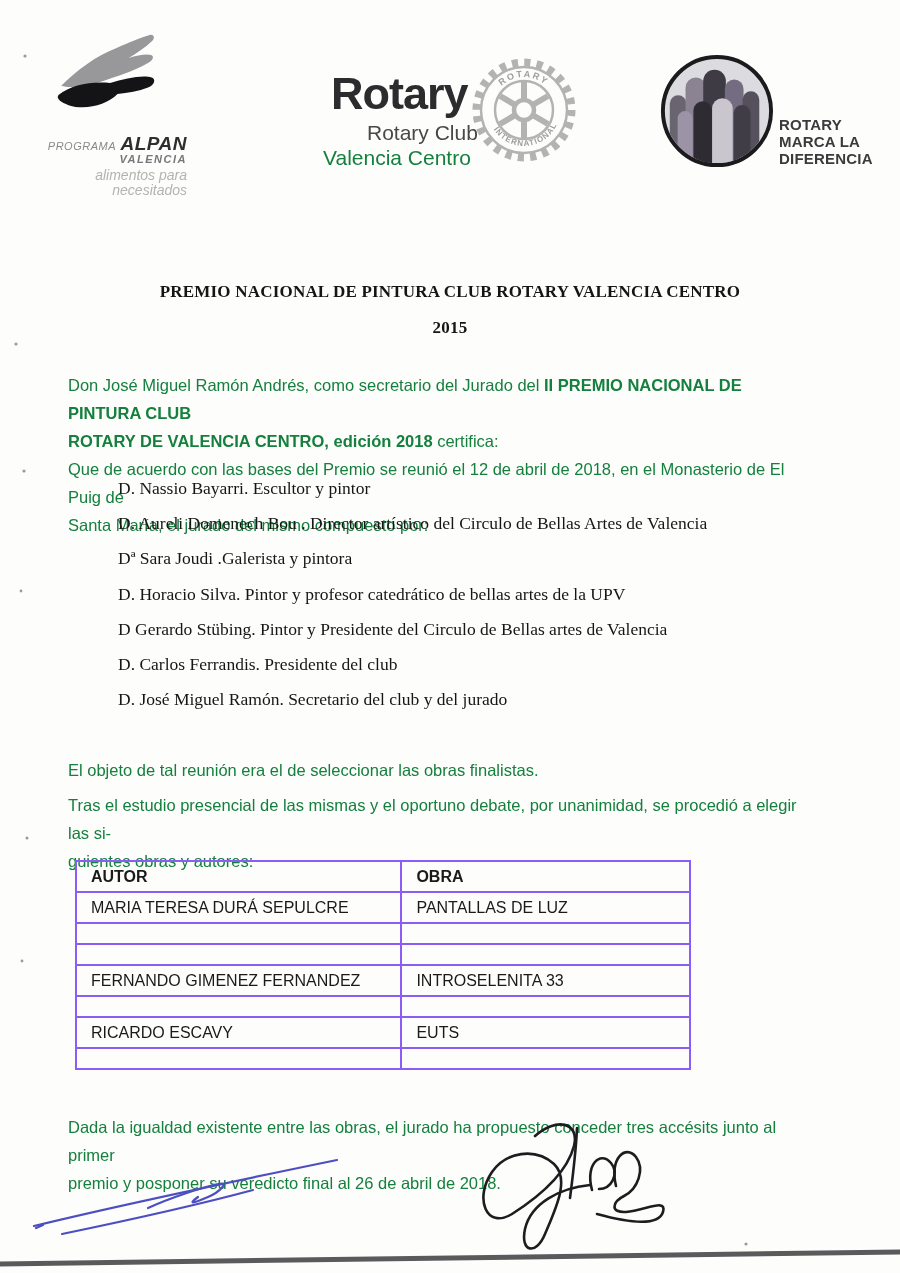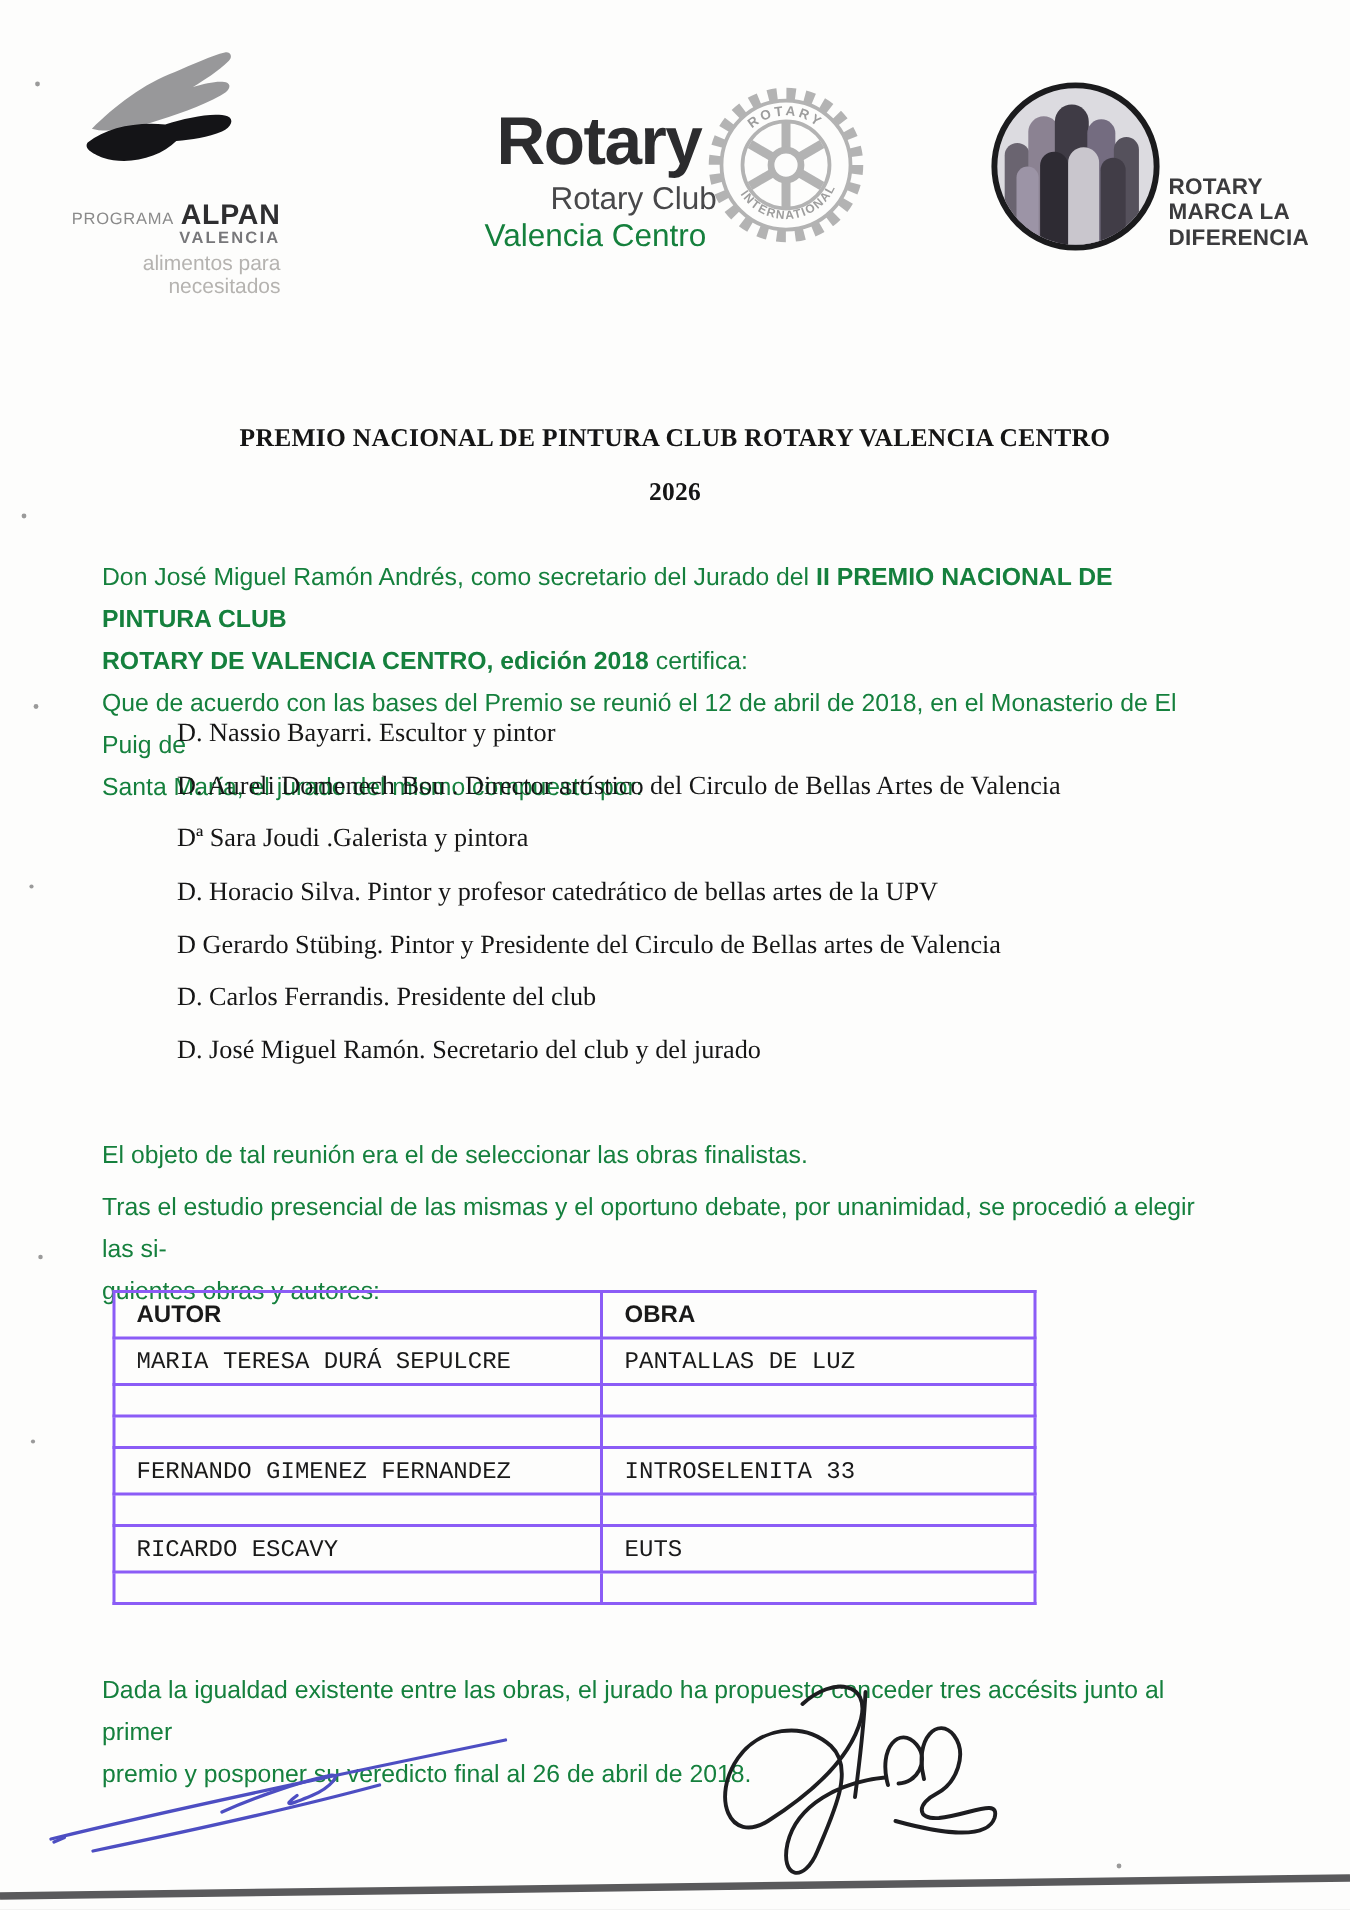--- a/index.html
+++ b/index.html
@@ -3,21 +3,21 @@
 <meta charset="utf-8">
 <style>
   html,body{margin:0;padding:0;background:#e9e9e9;}
   .page{
     position:relative;width:900px;height:1273px;background:#fdfdfc;
     overflow:hidden;font-family:"Liberation Sans",sans-serif;color:#1c1c1c;
   }
   
   .alpan{position:absolute;left:42px;top:34px;width:145px;}
   .alpan-hands{display:block;margin-left:10px;}
-  .alpan-text{text-align:right;margin-top:2px;line-height:1.05;}
+  .alpan-text{text-align:right;margin-top:2px;line-height:1.05;font-style:italic;}
   .alpan-programa{font-size:11px;color:#8a8a8a;letter-spacing:.5px;}
   .alpan-name{font-size:19px;font-weight:bold;color:#2e2e30;letter-spacing:.5px;}
   .alpan-city{font-size:11px;font-weight:bold;color:#77777a;letter-spacing:1.5px;display:block;}
   .alpan-tag{font-size:14px;color:#b5b3b0;display:block;margin-top:3px;}
   .rotary-word{position:absolute;left:331px;top:68px;font-size:45px;font-weight:bold;
     color:#2c2c2e;letter-spacing:-1px;}
   .rotary-sub1{position:absolute;left:367px;top:121px;font-size:21px;color:#48484a;}
   .rotary-sub2{position:absolute;left:323px;top:146px;font-size:21px;color:#15803d;text-align:center;}
   .rotary-wheel{position:absolute;left:468px;top:54px;}
   .marca-logo{position:absolute;left:658px;top:52px;}
@@ -34,21 +34,21 @@
     font-size:17.5px;color:#161616;}
   .jury div{height:35.2px;}
   .purpose{top:756px;}
   .selection{top:791px;}
   
   table.finalists{position:absolute;left:75px;top:860px;width:616px;border-collapse:collapse;}
   table.finalists th,table.finalists td{
     border:2px solid #8b5cf6;font-size:16px;padding:0 0 0 14px;text-align:left;
     font-weight:normal;color:#1a1a1a;vertical-align:middle;}
   table.finalists th{font-weight:bold;height:29px;}
-  table.finalists tr.data td{height:29px;font-family:Liberation Mono, monospace;}
+  table.finalists tr.data td{height:29px;}
   table.finalists tr.spacer td{height:19px;}
   table.finalists col.c1{width:53%;}
   table.finalists col.c2{width:47%;}
   
   .closing{top:1113px;}
   .overlay{position:absolute;left:0;top:0;width:900px;height:1273px;pointer-events:none;}
 </style>
 </head>
 <body>
 
@@ -118,21 +118,21 @@
     </g>
   </svg>
   <div class="marca-text">
     <div>ROTARY</div>
     <div>MARCA LA</div>
     <div>DIFERENCIA</div>
   </div>
 
   <div class="title">
     <div>PREMIO NACIONAL DE PINTURA CLUB ROTARY VALENCIA CENTRO</div>
-    <div>2026</div>
+    <div>2015</div>
   </div>
 
   <div class="para p1">
     <div><span>Don José Miguel Ramón Andrés, como secretario del Jurado del </span><b>II PREMIO NACIONAL DE PINTURA CLUB</b></div>
     <div><b>ROTARY DE VALENCIA CENTRO, edición 2018</b><span> certifica:</span></div>
     <div>Que de acuerdo con las bases del Premio se reunió el 12 de abril de 2018, en el Monasterio de El Puig de</div>
     <div>Santa María, el jurado del mismo compuesto por:</div>
   </div>
 
   <div class="jury">

